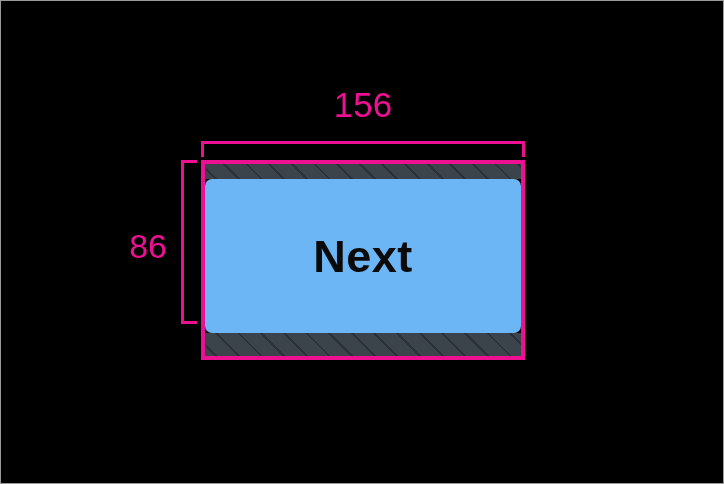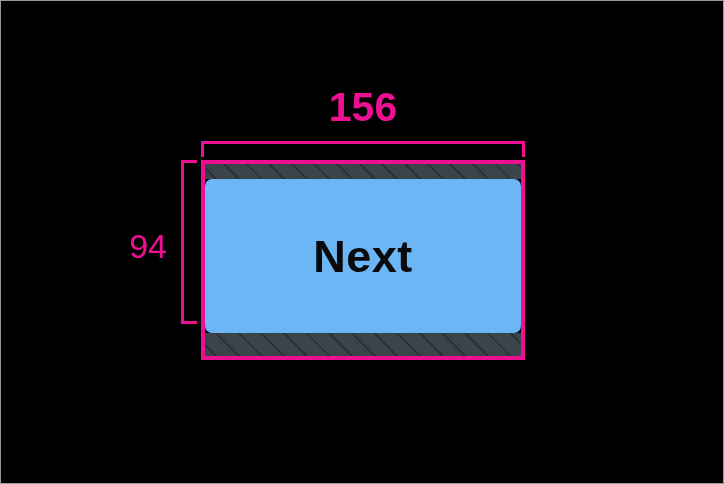--- a/index.html
+++ b/index.html
@@ -83,22 +83,22 @@
     line-height: 1;
   }
 
   
   .dim-width-label {
     position: absolute;
     left: 200px;
     width: 324px;
     top: 86px;
     text-align: center;
-    font-size: 41px;
-    font-weight: 700;
+    font-size: 35px;
+    font-weight: 400;
     color: #ee1093;
     font-family: "Liberation Sans", sans-serif;
     line-height: 1;
   }
   .dim-width-bracket {
     position: absolute;
     left: 200px;
     top: 140px;
     width: 324px;
     height: 16px;
@@ -135,21 +135,21 @@
 </style>
 </head>
 <body>
 
 <div id="screen">
 
   <div class="dim-width-label">156</div>
 
   <div class="dim-width-bracket"></div>
 
-  <div class="dim-height-label">94</div>
+  <div class="dim-height-label">86</div>
 
   <div class="dim-height-bracket"></div>
 
   <div class="measured-box">
 
     <div class="hatch hatch-top"></div>
 
     <div class="next-button">
       <span class="next-button-label">Next</span>
     </div>

